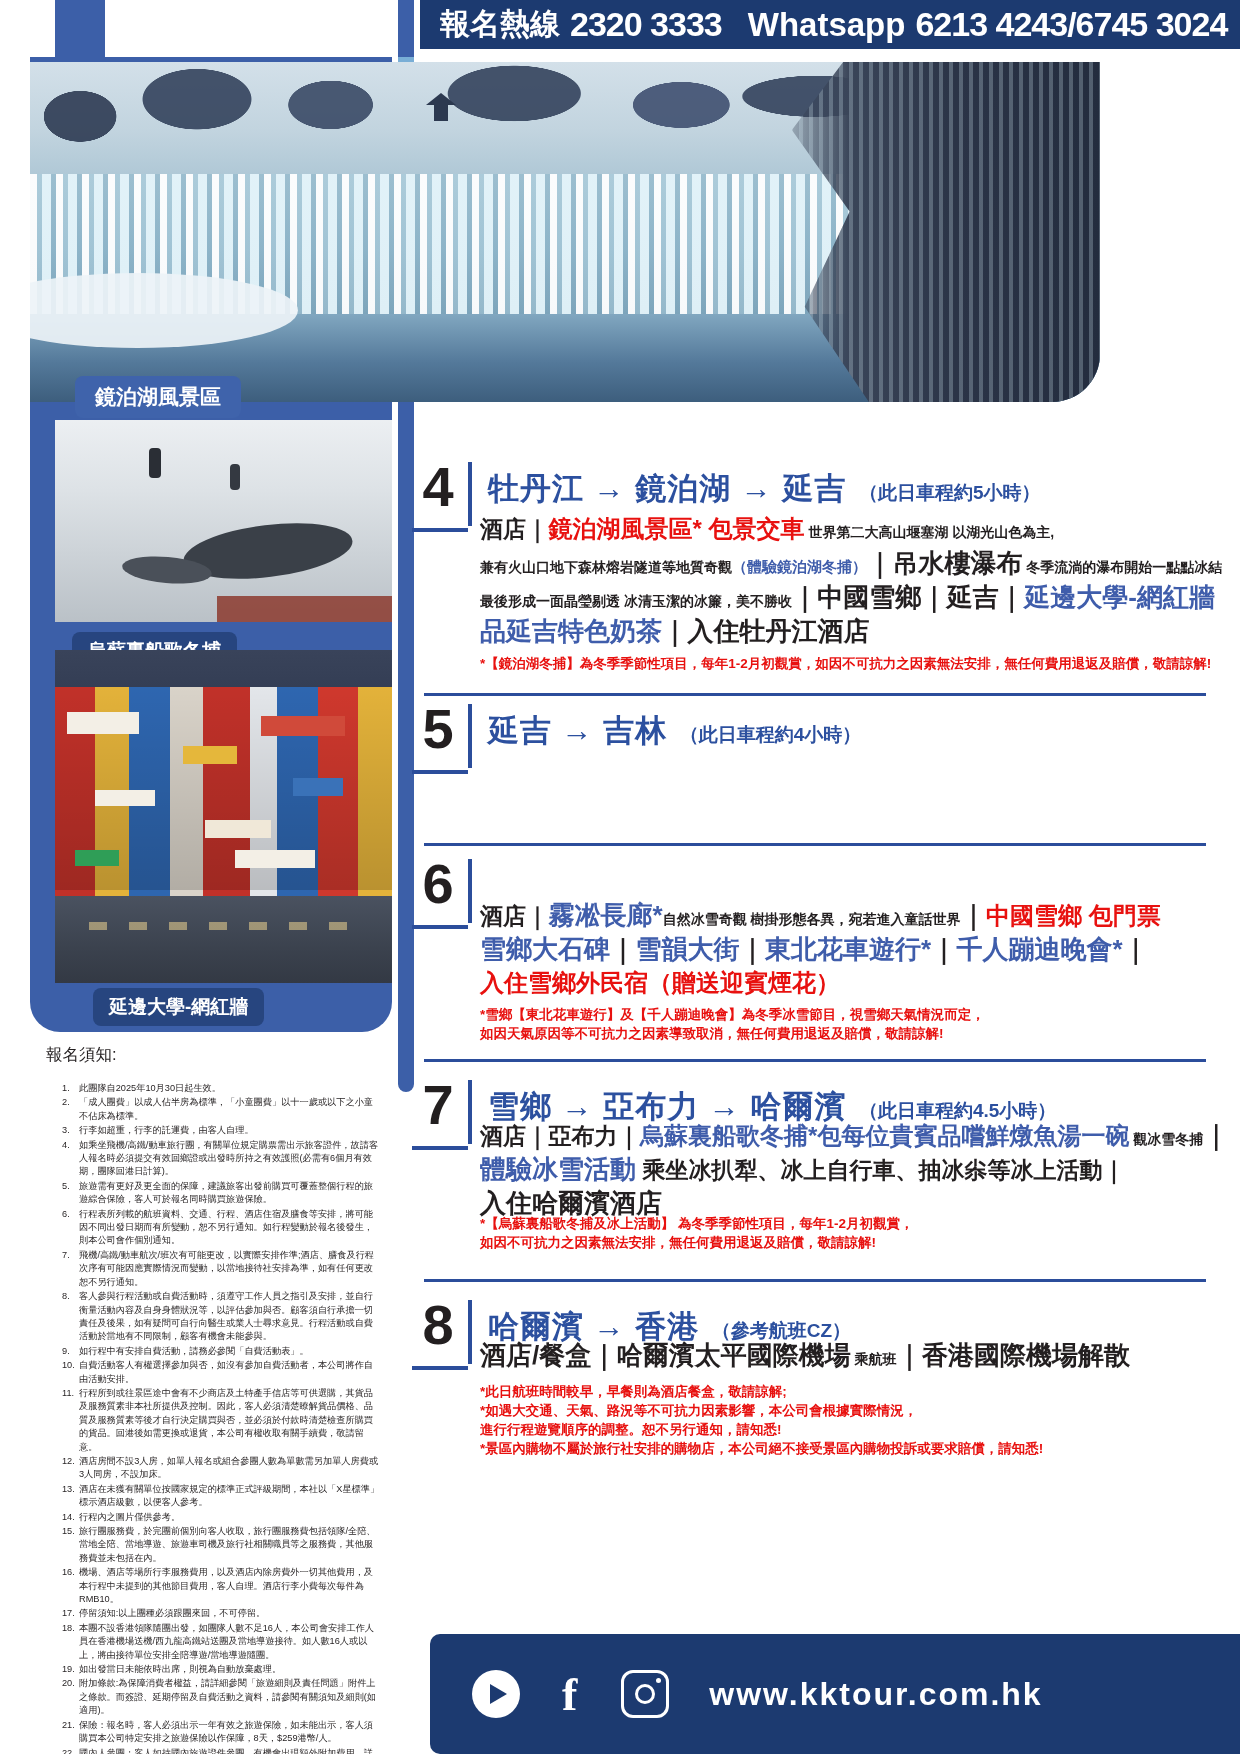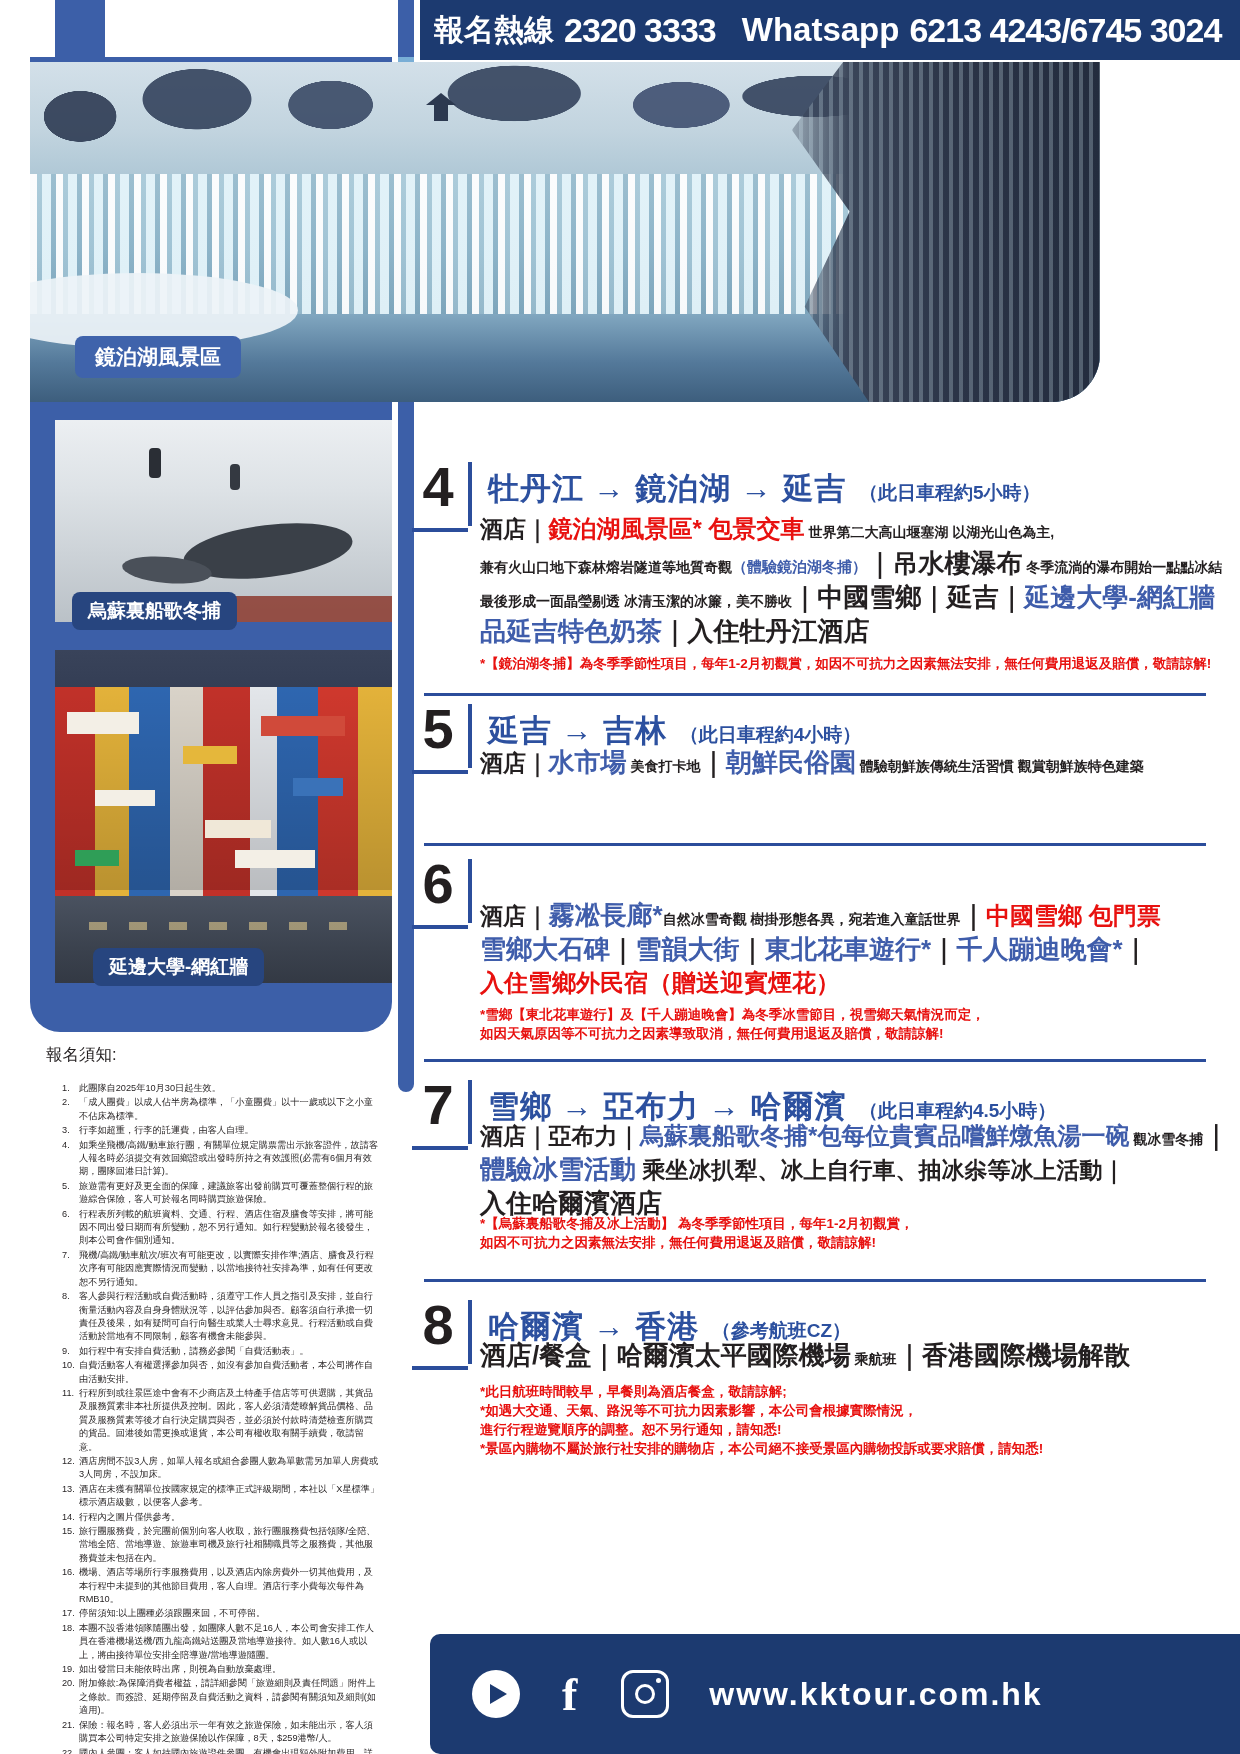--- a/index.html
+++ b/index.html
@@ -1,21 +1,21 @@
 <!DOCTYPE html>
 <html lang="zh-Hant"><head>
 <meta charset="utf-8">
 <style>
   html,body{margin:0;padding:0;background:#fff;}
   .page{position:relative;width:1240px;height:1754px;background:#fff;overflow:hidden;
         font-family:"Liberation Sans","DejaVu Sans",sans-serif;color:#231f20;}
 
   
-  .header-bar{position:absolute;left:420px;top:0;width:820px;height:60px;background:#1c3a70;
-              display:flex;align-items:center;color:#fff;white-space:nowrap;padding-left:14px;box-sizing:border-box;}
+  .header-bar{position:absolute;left:420px;top:0;width:820px;height:49px;background:#1c3a70;
+              display:flex;align-items:center;color:#fff;white-space:nowrap;padding-left:20px;box-sizing:border-box;}
   .hd-cjk{font-size:30px;font-weight:bold;}
   .hd-num{font-size:34px;font-weight:bold;letter-spacing:-1px;margin:0 26px 0 10px;font-stretch:condensed;}
   .hd-wa{font-size:33px;font-weight:bold;font-stretch:condensed;}
   .deco-a{position:absolute;left:55px;top:0;width:50px;height:57px;background:#3c5fa8;}
   .v-strip{position:absolute;left:398px;top:0;width:16px;height:1092px;background:#3c5fa8;border-radius:0 0 8px 8px;}
   .v-strip-lite{position:absolute;left:398px;top:57px;width:16px;height:28px;background:#79aed6;}
 
   
   .left-panel{position:absolute;left:30px;top:57px;width:362px;height:975px;background:#3c5fa8;border-radius:0 0 30px 30px;}
   .photo{position:absolute;overflow:hidden;}
@@ -34,21 +34,21 @@
       background:linear-gradient(180deg,#81a7c0 0%,#54799a 55%,#3d5e7d 100%);}
   .pm-snow{position:absolute;left:-5%;bottom:16%;width:30%;height:22%;background:#edf3f7;border-radius:50%;opacity:.92;}
   .pm-cliff{position:absolute;right:0;top:0;width:30%;height:100%;
       background:linear-gradient(90deg,rgba(40,48,66,.15) 0%,#3a4559 22%,#2b3447 55%,#232c3e 100%);
       clip-path:polygon(20% 0,100% 0,100% 100%,28% 100%,8% 72%,22% 44%,4% 20%);}
   .pm-cliff::after{content:"";position:absolute;inset:0;
       background:repeating-linear-gradient(90deg,rgba(205,228,238,.28) 0 4px,transparent 4px 10px);}
   .pm-pavilion{position:absolute;left:37%;top:9%;width:0;height:0;
       border-left:15px solid transparent;border-right:15px solid transparent;border-bottom:12px solid #2c3950;}
   .pm-pavilion::after{content:"";position:absolute;left:-7px;top:12px;width:14px;height:16px;background:#2c3950;}
-  .photo-badge{position:absolute;color:#fff;font-weight:bold;border-radius:8px;white-space:nowrap;}
+  .photo-badge{position:absolute;color:#fff;font-weight:bold;border-radius:8px;white-space:nowrap;margin-top:40px;}
   .badge-main{left:75px;top:336px;background:#3f63ab;font-size:21px;padding:7px 20px;}
   .badge-dark{background:#27457f;font-size:19px;padding:6px 16px;}
 
   .photo-fishing{left:55px;top:420px;width:337px;height:202px;
       background:linear-gradient(180deg,#eceff2 0%,#dde2e6 35%,#cdd3d8 65%,#bac1c7 100%);}
   .pf-fig1{position:absolute;left:28%;top:14%;width:12px;height:30px;background:#2a2e35;border-radius:4px;}
   .pf-fig2{position:absolute;left:52%;top:22%;width:10px;height:26px;background:#343941;border-radius:4px;}
   .pf-fish{position:absolute;left:38%;top:52%;width:170px;height:52px;background:#3a4048;border-radius:50%;transform:rotate(-7deg);}
   .pf-fish2{position:absolute;left:20%;top:68%;width:90px;height:26px;background:#4a5059;border-radius:50%;transform:rotate(5deg);}
   .pf-sled{position:absolute;right:0;bottom:0;width:52%;height:13%;background:#8c3a2e;opacity:.85;}
@@ -181,23 +181,20 @@
 
   <div class="day-head" style="top:700px">
     <div class="day-num">5</div>
     <div class="day-bar"></div>
     <div class="day-title">
       <span class="route">延吉 → 吉林</span>
       <span class="route-note">（此日車程約4小時）</span>
     </div>
   </div>
   <div class="day-lines" style="top:745px">
-    <div class="dline">
-      <span class="tk">酒店｜</span><span class="tB">水市場</span><span class="ts"> 美食打卡地</span><span class="tK">｜</span><span class="tB">朝鮮民俗園</span><span class="ts"> 體驗朝鮮族傳統生活習慣 觀賞朝鮮族特色建築</span>
-    </div>
   </div>
   <div class="divider" style="top:843px"></div>
 
   <div class="day-head" style="top:855px">
     <div class="day-num">6</div>
     <div class="day-bar"></div>
   </div>
   <div class="day-lines" style="top:898px">
     <div class="dline">
       <span class="tk">酒店｜</span><span class="tB">霧凇長廊*</span><span class="ts">自然冰雪奇觀 樹掛形態各異，宛若進入童話世界</span><span class="tK">｜</span><span class="tr">中國雪鄉 包門票</span>

